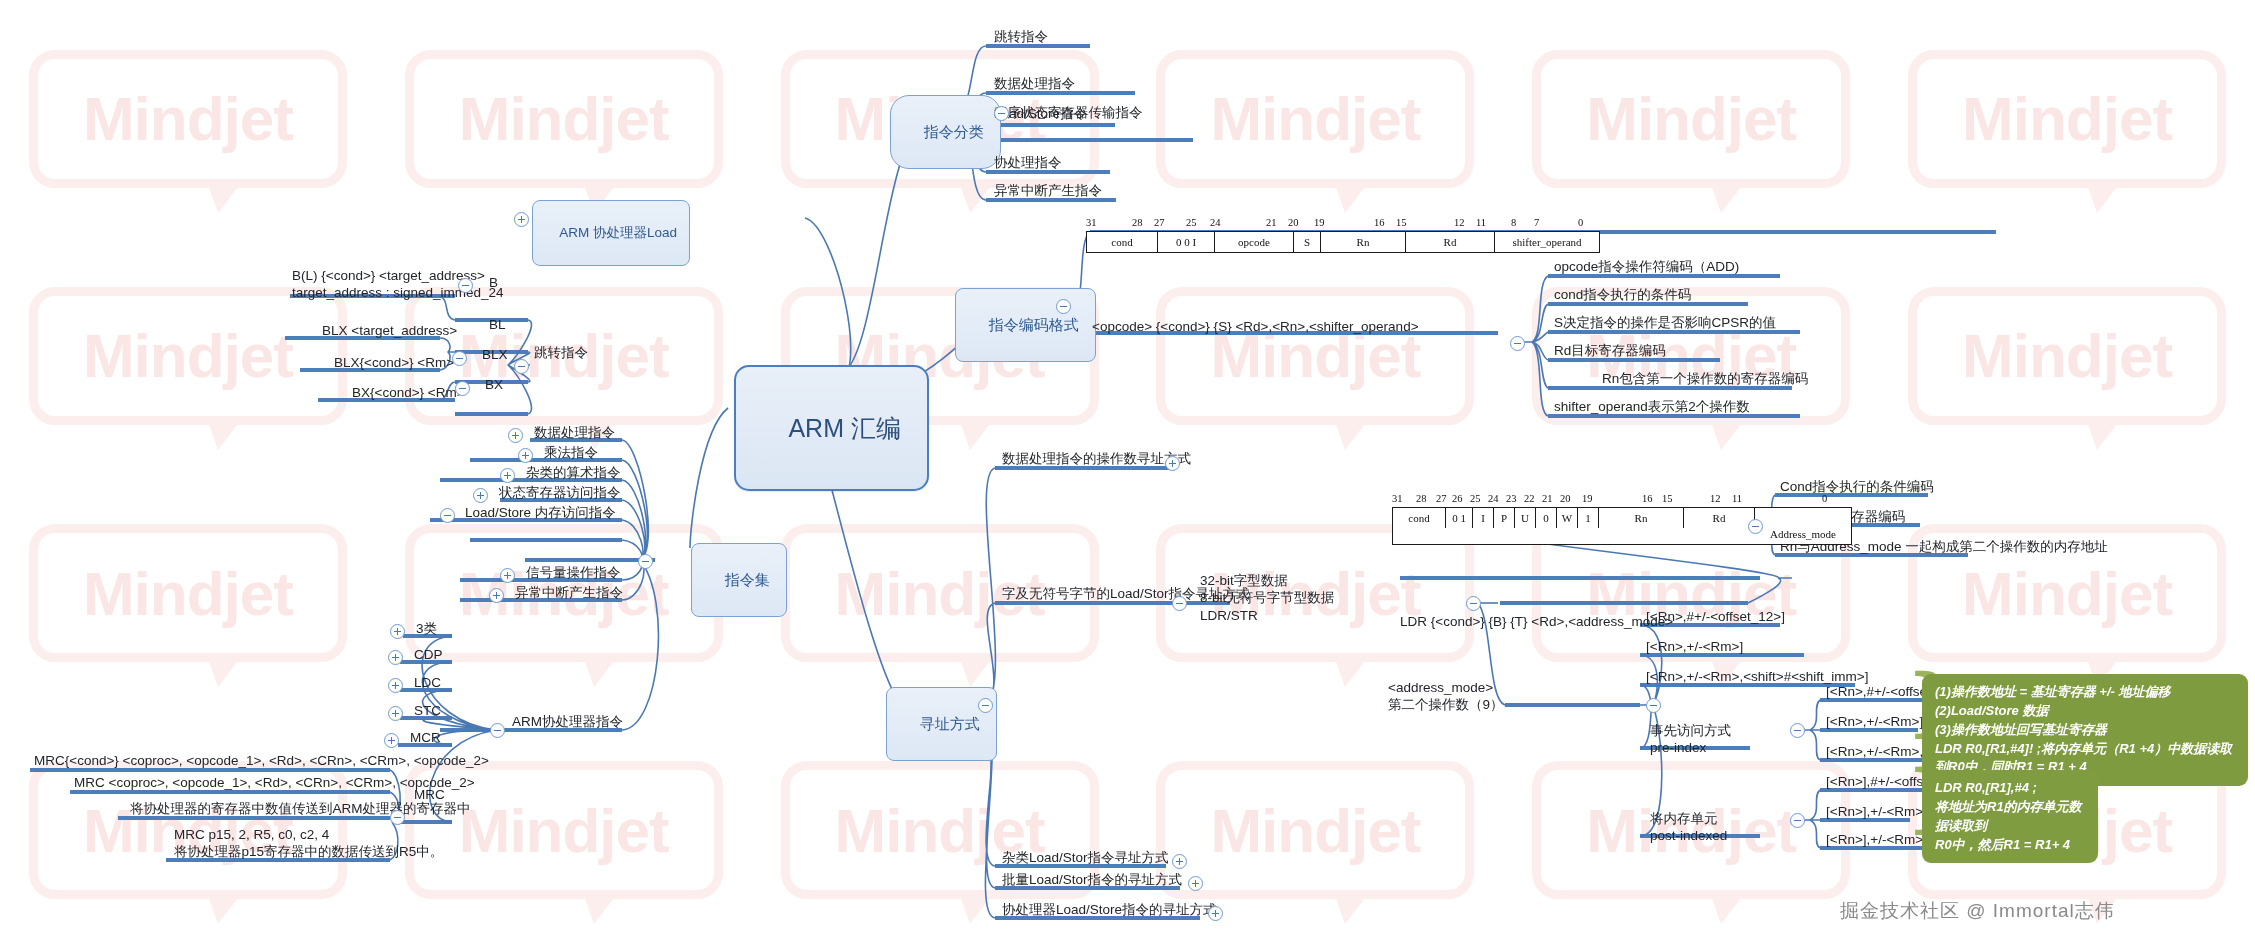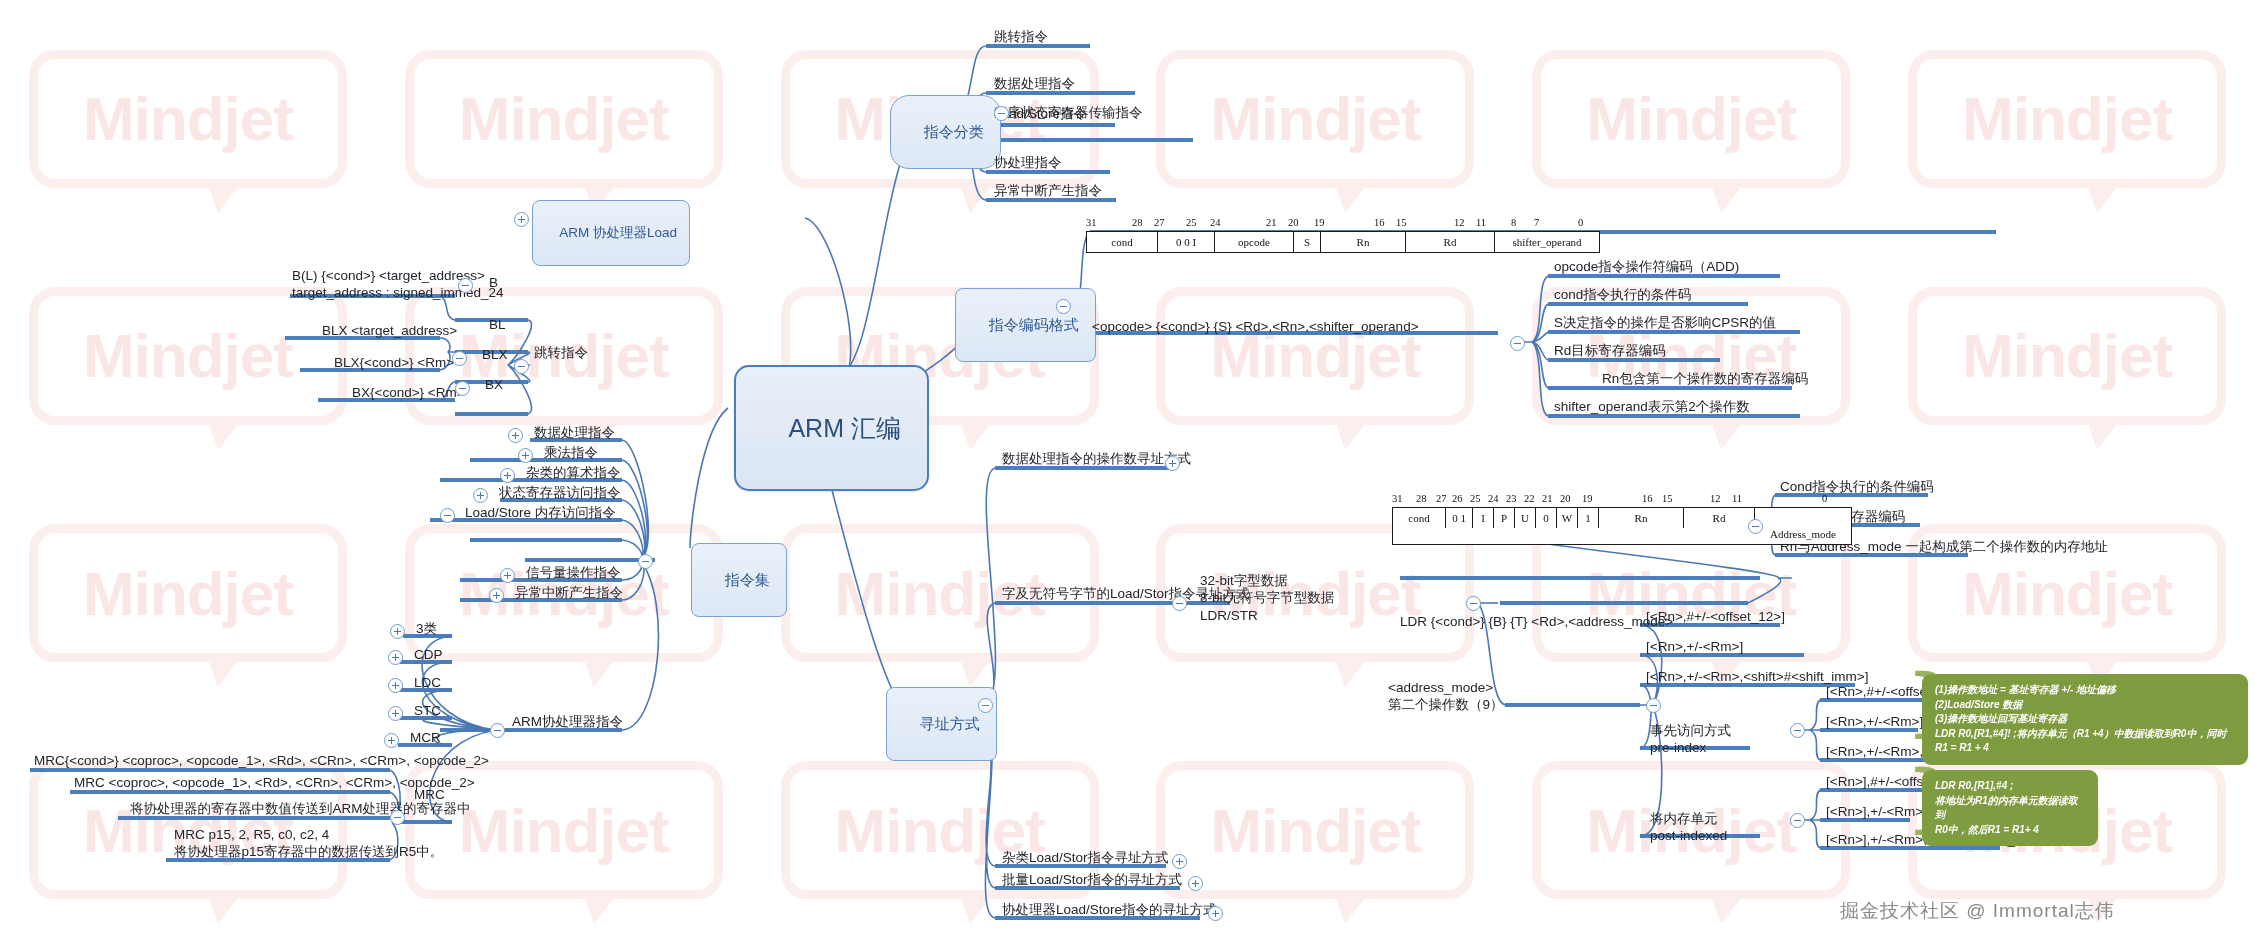--- a/index.html
+++ b/index.html
@@ -68,21 +68,21 @@
   .bits{position:absolute;z-index:4;background:#fff;border:1.6px solid #1b1b1b;display:flex;}
   .bits .cell{border-right:1.4px solid #1b1b1b;display:flex;align-items:center;justify-content:center;
     font-family:"Liberation Serif","DejaVu Serif",serif;font-size:11px;color:#111;height:20px;}
   .bits .cell:last-child{border-right:none;}
   .bitnums{position:absolute;z-index:4;font-family:"Liberation Serif","DejaVu Serif",serif;font-size:10.5px;color:#111;}
   .bitnums span{position:absolute;}
   
   .callout{
     position:absolute;z-index:4;border-radius:9px;
     background:#7e9b3f;color:#ffffff;
-    font-style:italic;font-weight:bold;font-size:10px;line-height:1.45;
+    font-style:italic;font-weight:bold;font-size:13px;line-height:1.45;
     padding:9px 13px;white-space:pre;
   }
   .callout.c2{background:#7f9c40;}
   .brace{position:absolute;z-index:3;color:#9ab45e;font-size:74px;line-height:.8;font-family:"DejaVu Sans",sans-serif;}
   
   #sig{position:absolute;z-index:6;font-size:19px;color:#8a8a8a;letter-spacing:1px;}
   .multi{white-space:pre-line;}
 </style>
 </head>
 <body>

